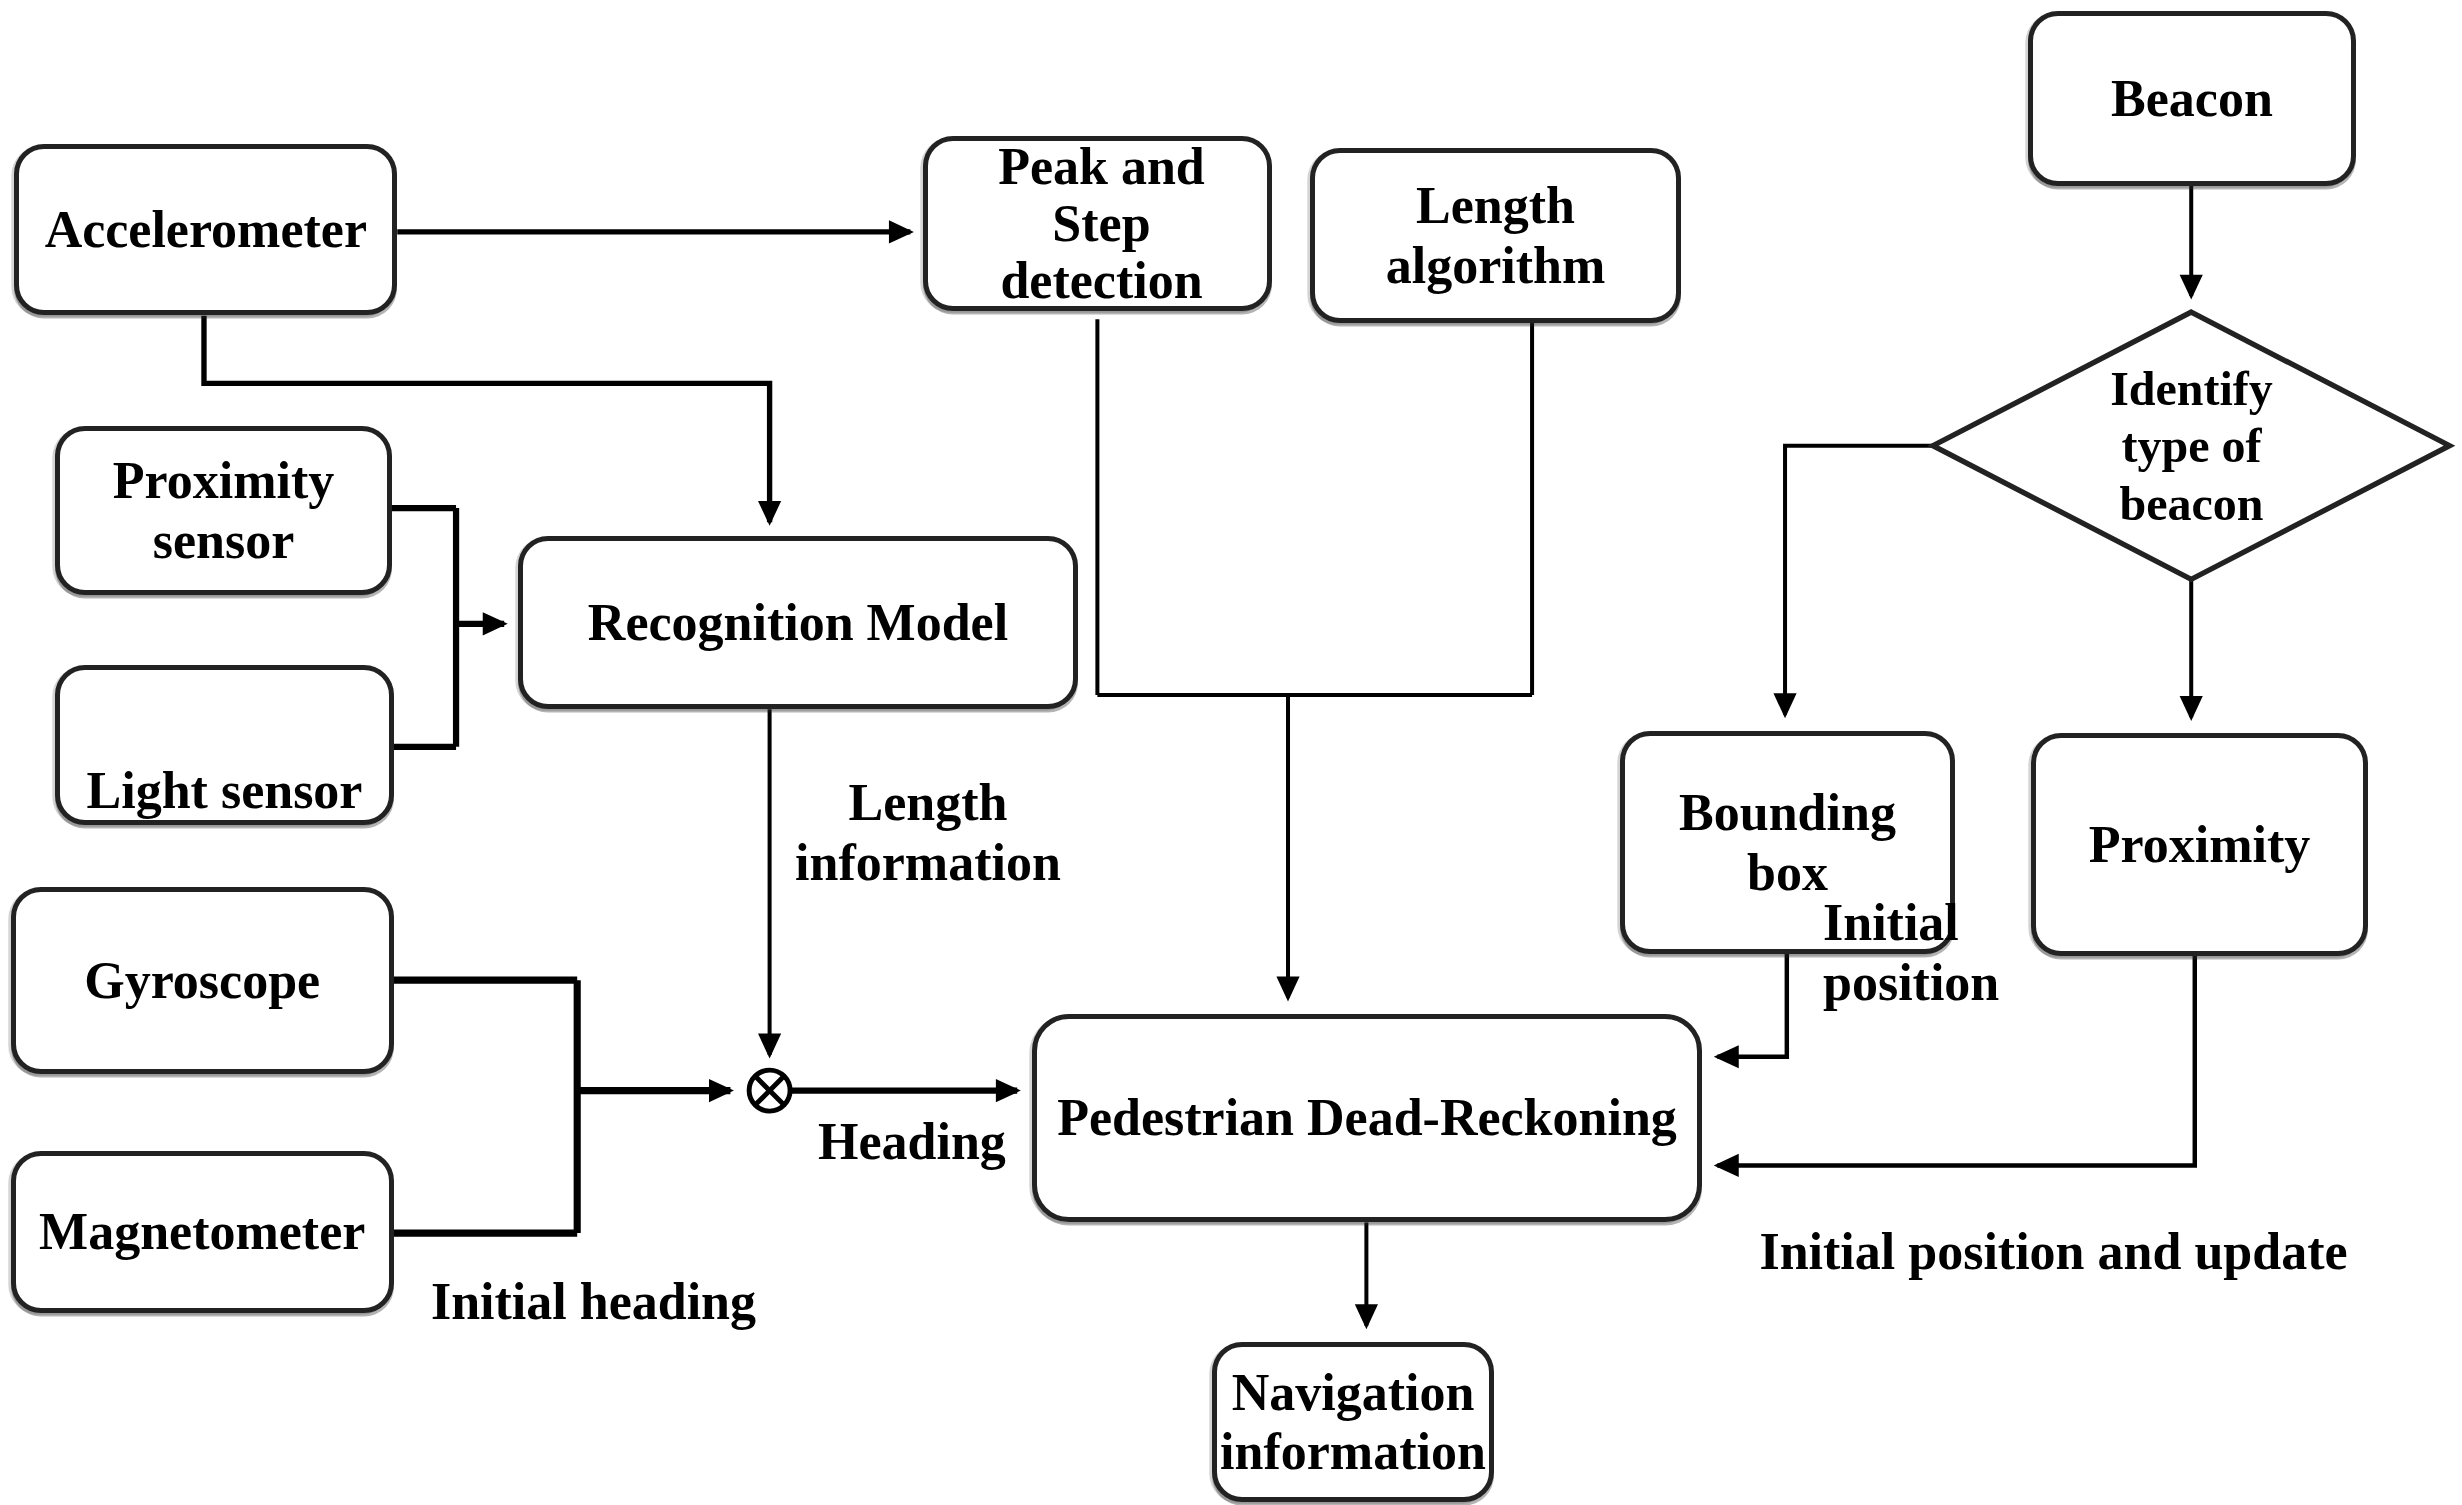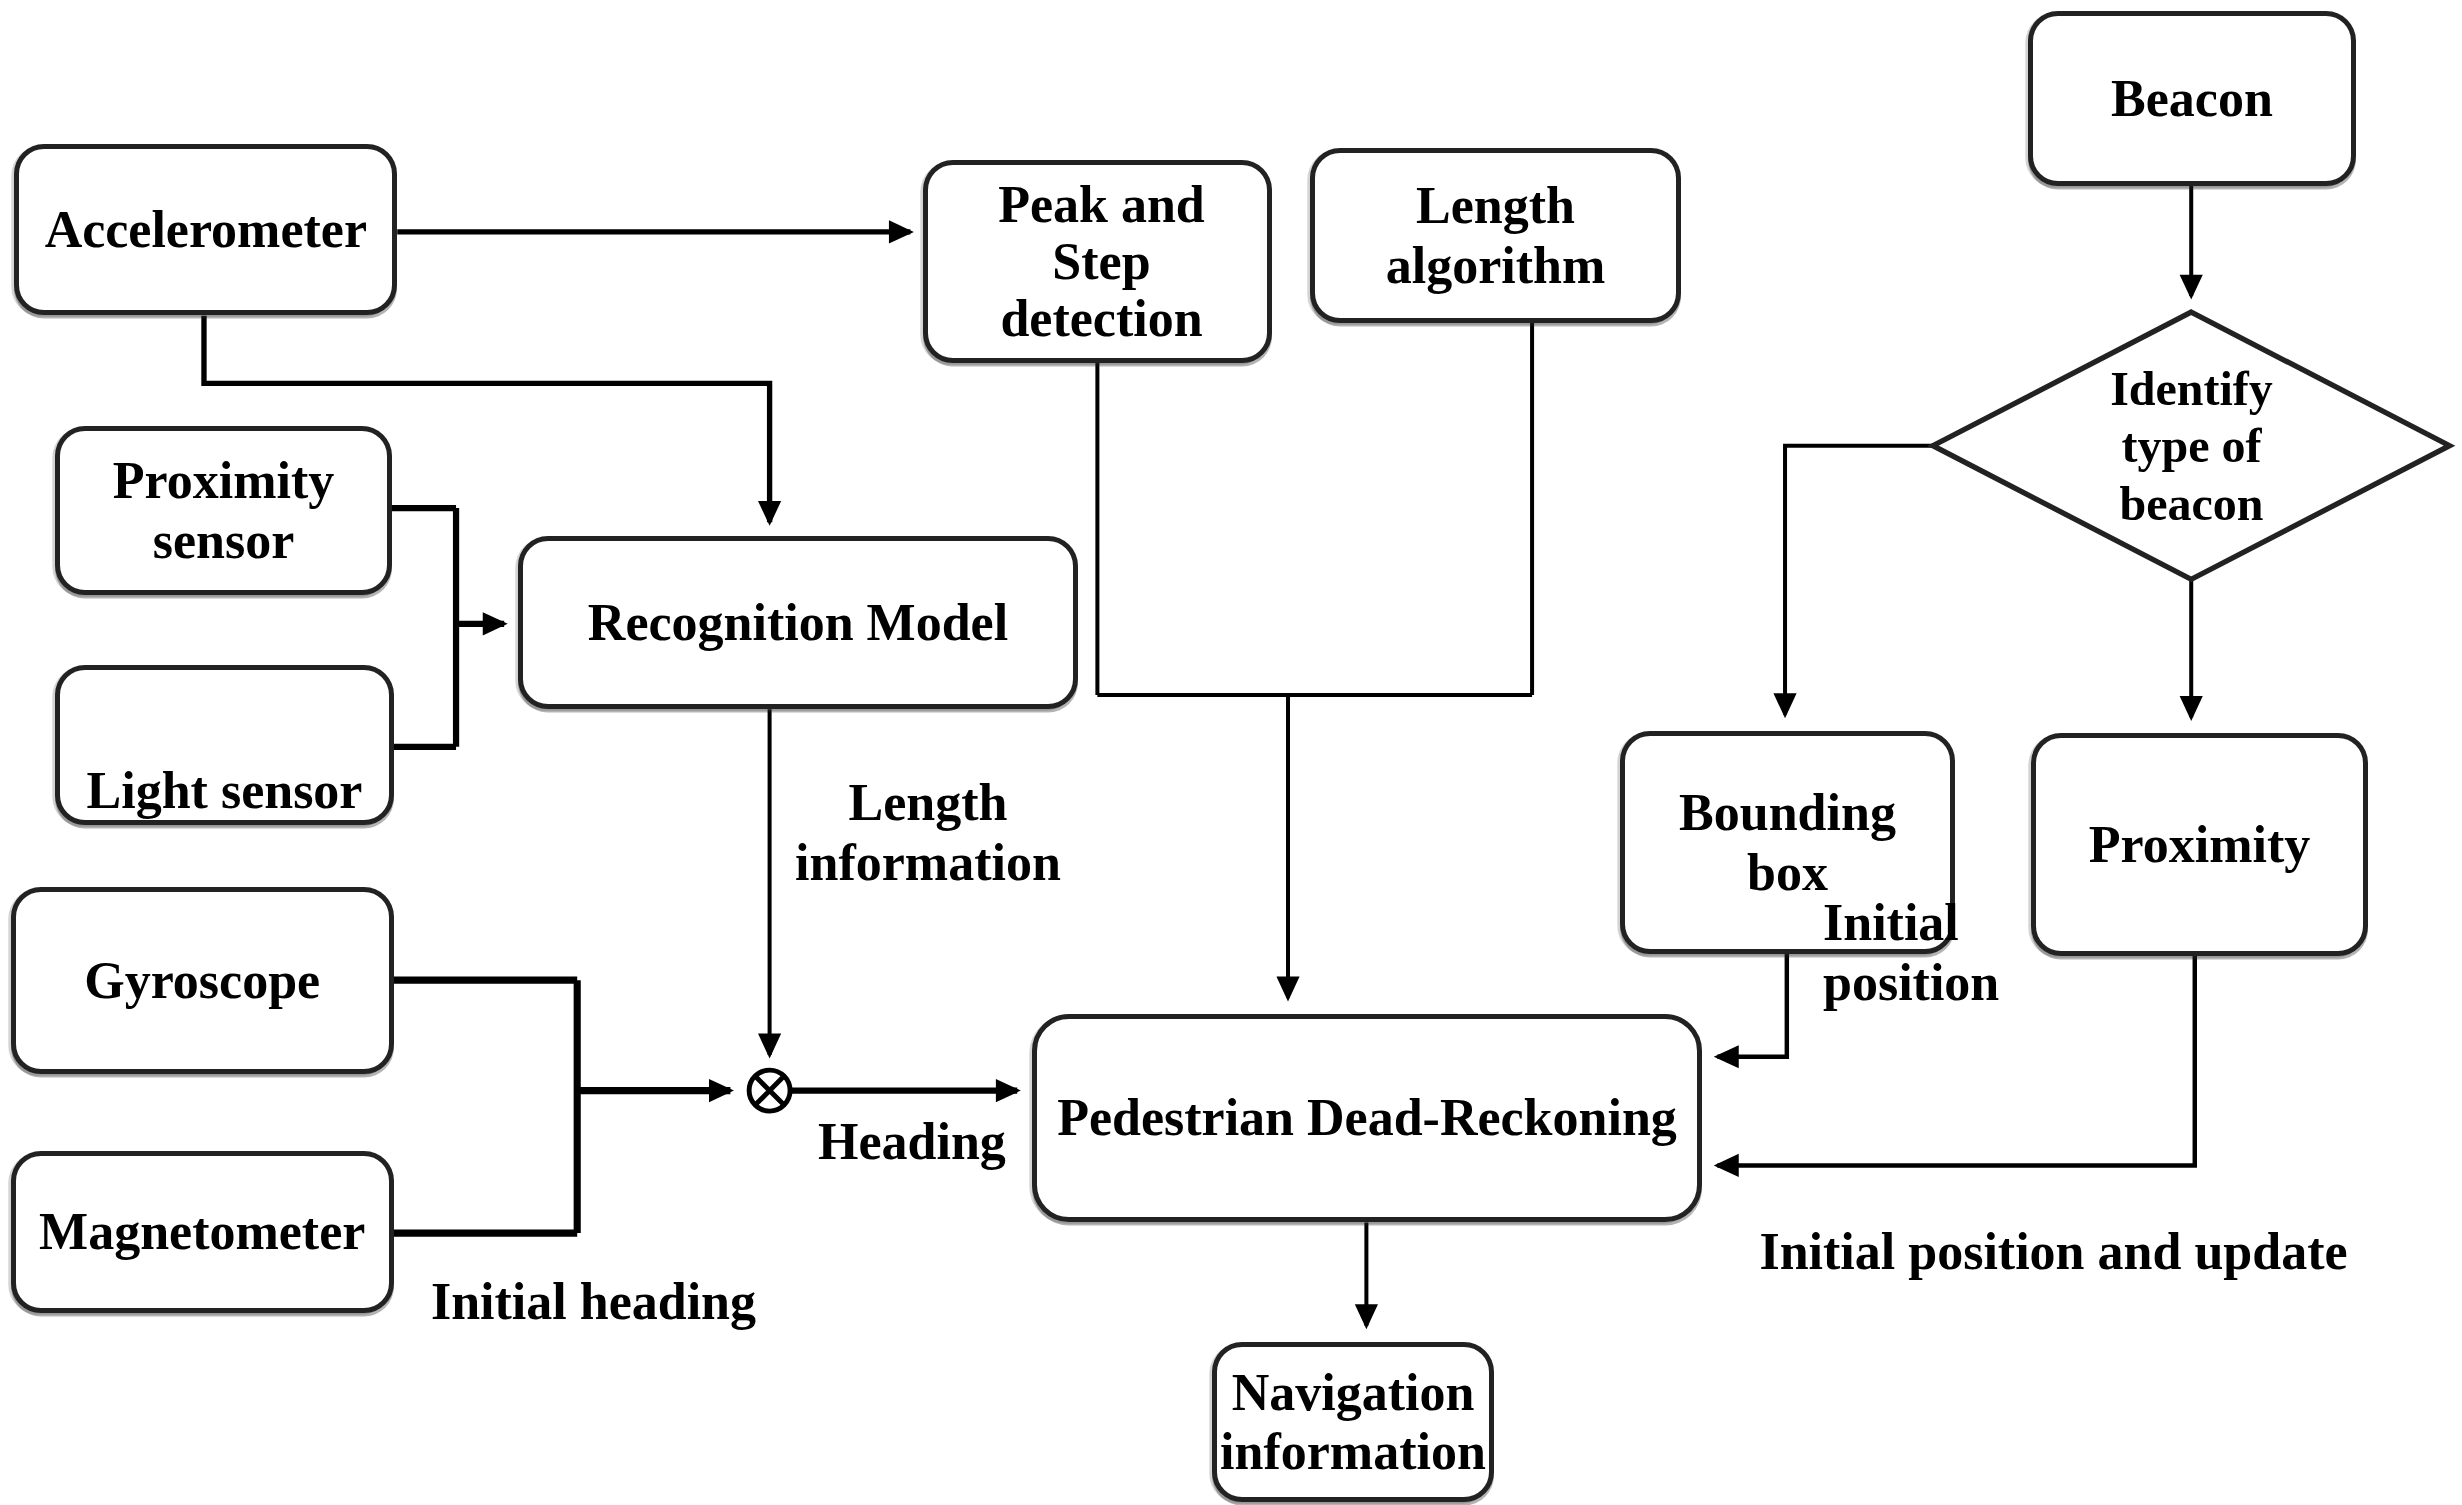--- a/index.html
+++ b/index.html
@@ -100,21 +100,21 @@
       <circle cx="864" cy="1224" r="23" fill="#ffffff" stroke="#000" stroke-width="5.5"></circle>
       <line x1="848" y1="1208" x2="880" y2="1240" stroke="#000" stroke-width="5.5"></line>
       <line x1="880" y1="1208" x2="848" y2="1240" stroke="#000" stroke-width="5.5"></line>
     </g>
   </svg>
 
   <div class="node" style="left:14.3px; top:144px; width:383px; height:171px;font-family:Liberation Serif, serif;">
     <span class="lbl">Accelerometer</span>
   </div>
 
-  <div class="node" style="left:923px; top:160px; width:349px; height:203px; line-height:1.1;padding-left:8px;">
+  <div class="node" style="left:923px; top:136px; width:349px; height:175px; line-height:1.1;padding-left:8px;">
     <span class="lbl">Peak and
 Step
 detection</span>
   </div>
 
   <div class="node" style="left:1310px; top:148px; width:371px; height:175px;">
     <span class="lbl">Length
 algorithm</span>
   </div>
 

